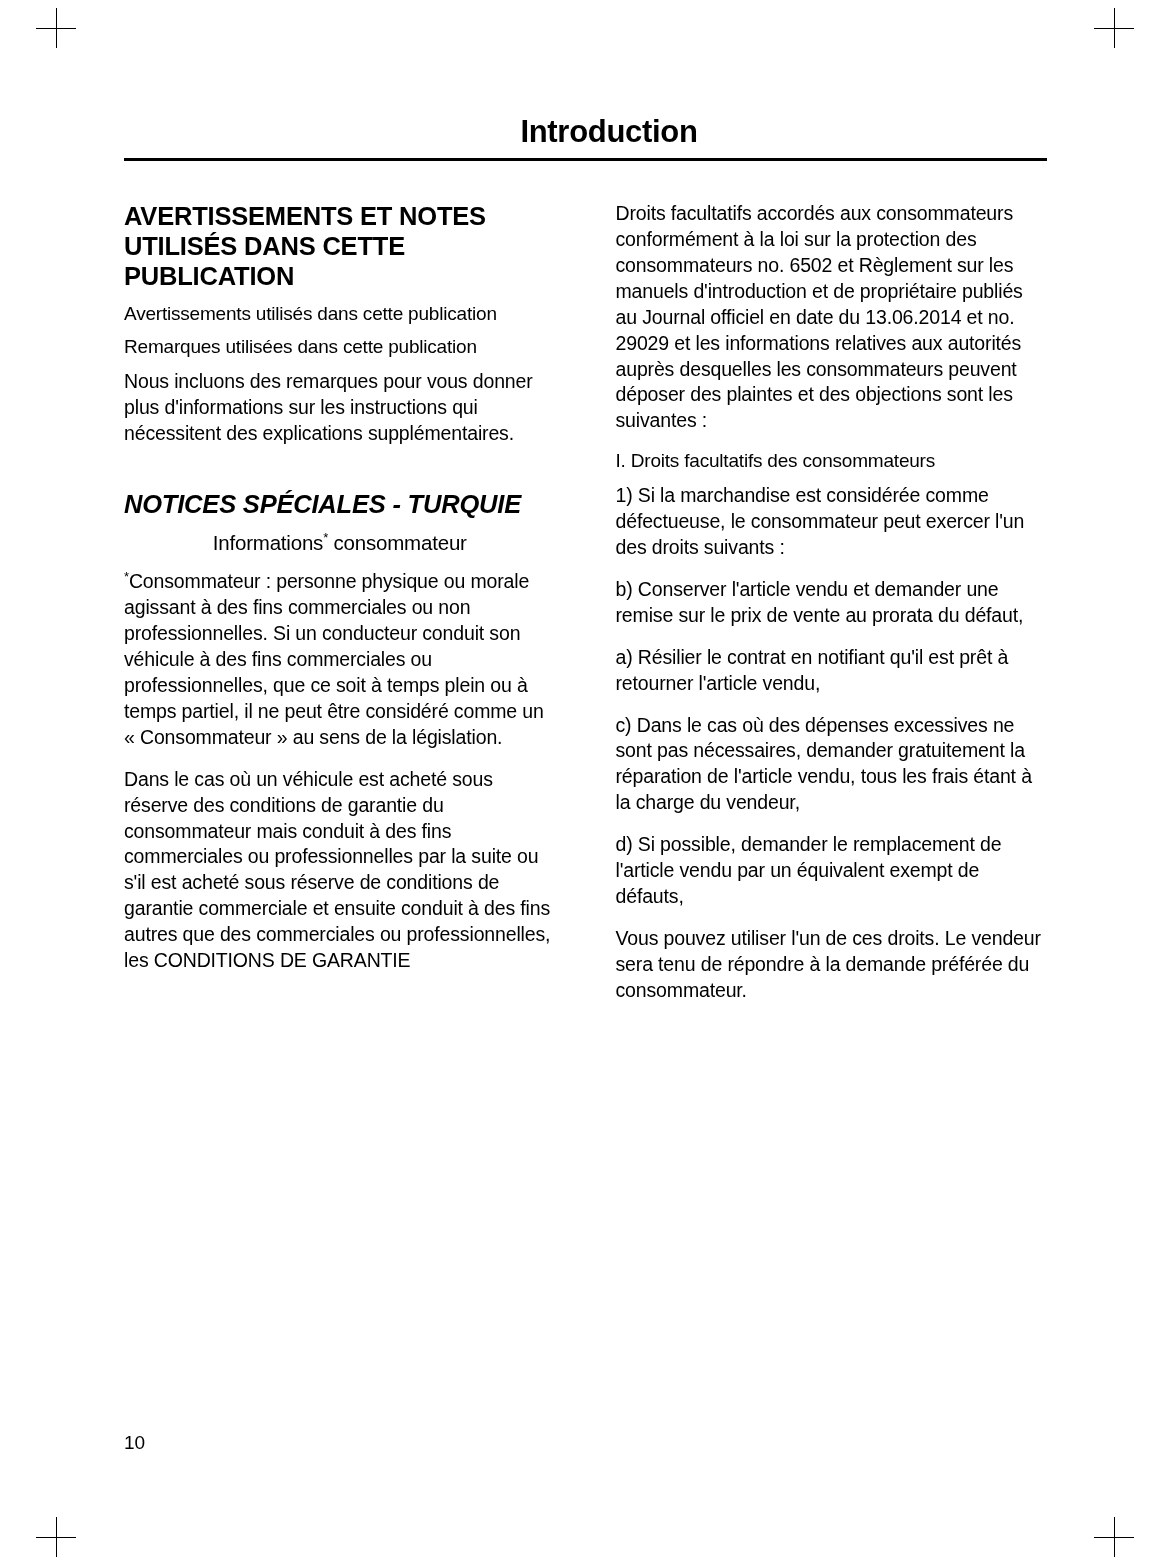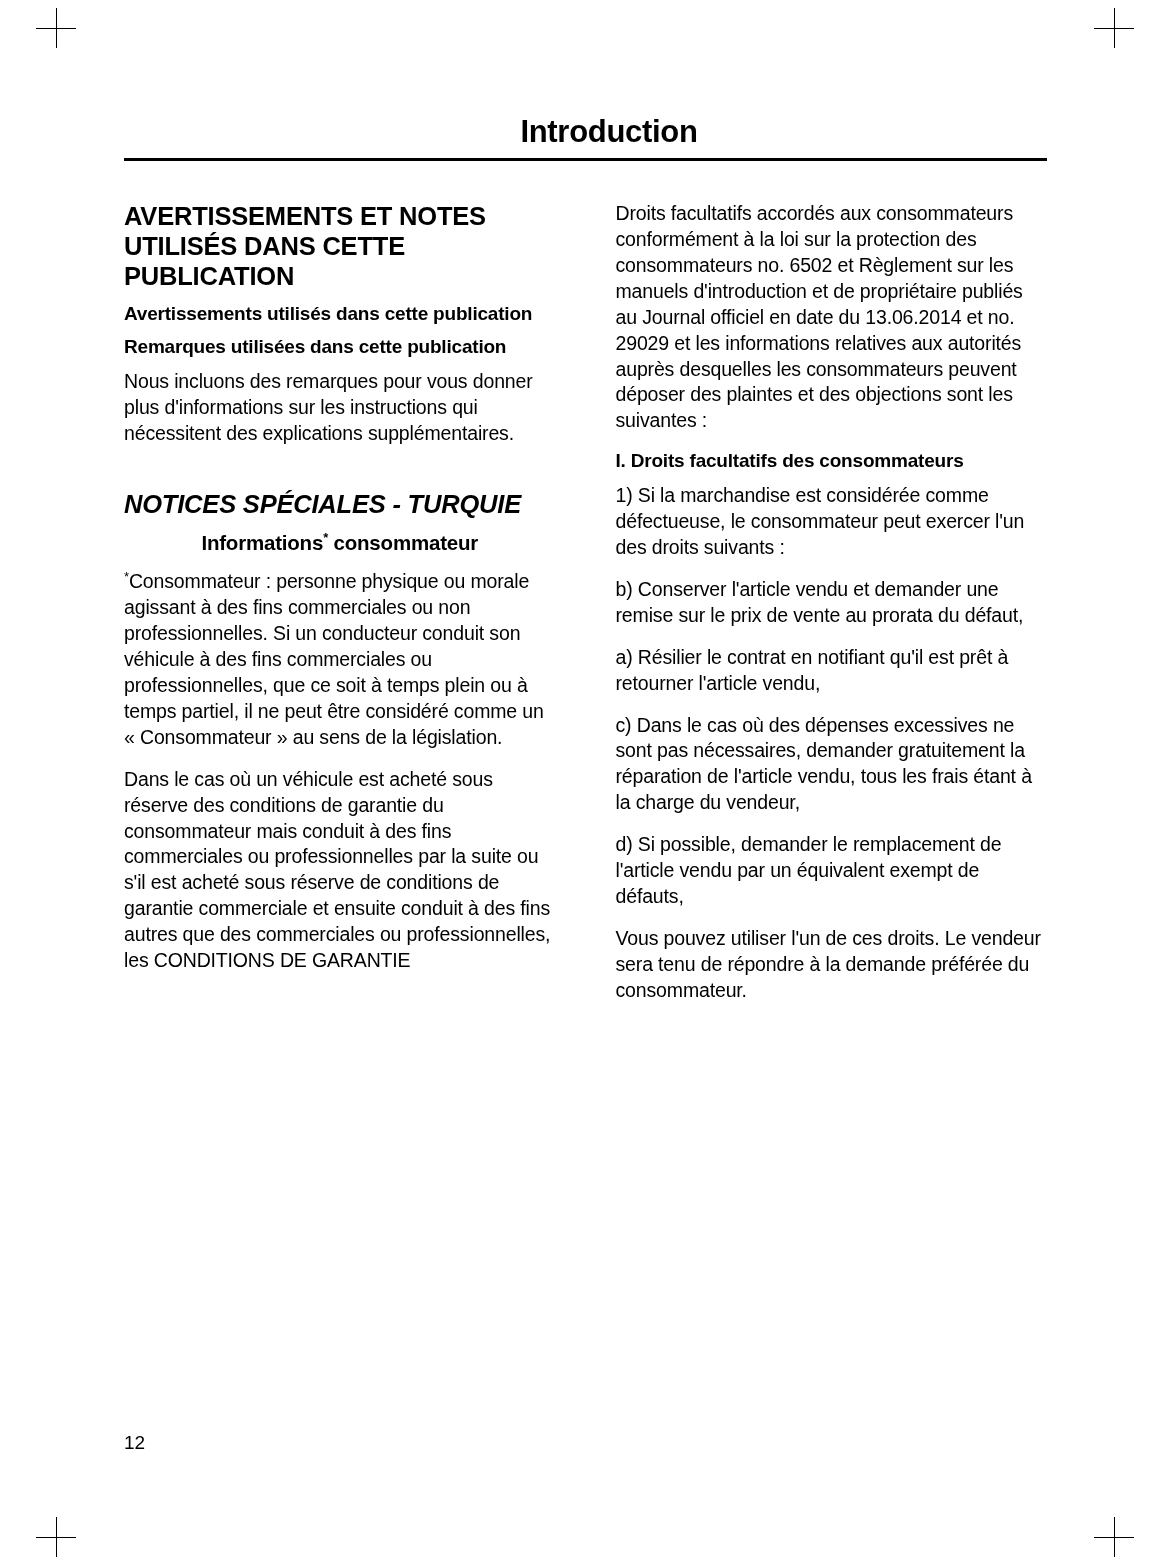--- a/index.html
+++ b/index.html
@@ -72,21 +72,21 @@
     line-height: 1.18;
     margin: 0 0 12px 0;
     letter-spacing: -0.2px;
   }
   h1.sec.spaced {
     margin-top: 42px;
     font-style: italic;
   }
   h2.sub {
     font-size: 19px;
-    font-weight: bold;
+    font-weight: normal;
     line-height: 1.2;
     margin: 0 0 10px 0;
     letter-spacing: -0.2px;
   }
   h2.sub.big {
     font-size: 20.5px;
     margin-bottom: 14px;
     text-align: center;
   }
   p.body {
@@ -148,15 +148,15 @@
       <p class="body">1) Si la marchandise est considérée comme défectueuse, le consommateur peut exercer l'un des droits suivants :</p>
       <p class="body">b) Conserver l'article vendu et demander une remise sur le prix de vente au prorata du défaut,</p>
       <p class="body">a) Résilier le contrat en notifiant qu'il est prêt à retourner l'article vendu,</p>
       <p class="body">c) Dans le cas où des dépenses excessives ne sont pas nécessaires, demander gratuitement la réparation de l'article vendu, tous les frais étant à la charge du vendeur,</p>
       <p class="body">d) Si possible, demander le remplacement de l'article vendu par un équivalent exempt de défauts,</p>
       <p class="body">Vous pouvez utiliser l'un de ces droits. Le vendeur sera tenu de répondre à la demande préférée du consommateur.</p>
     </div>
 
   </div>
 
-  <div class="page-number">12</div>
+  <div class="page-number">10</div>
 
 </div>
 
 </body></html>

